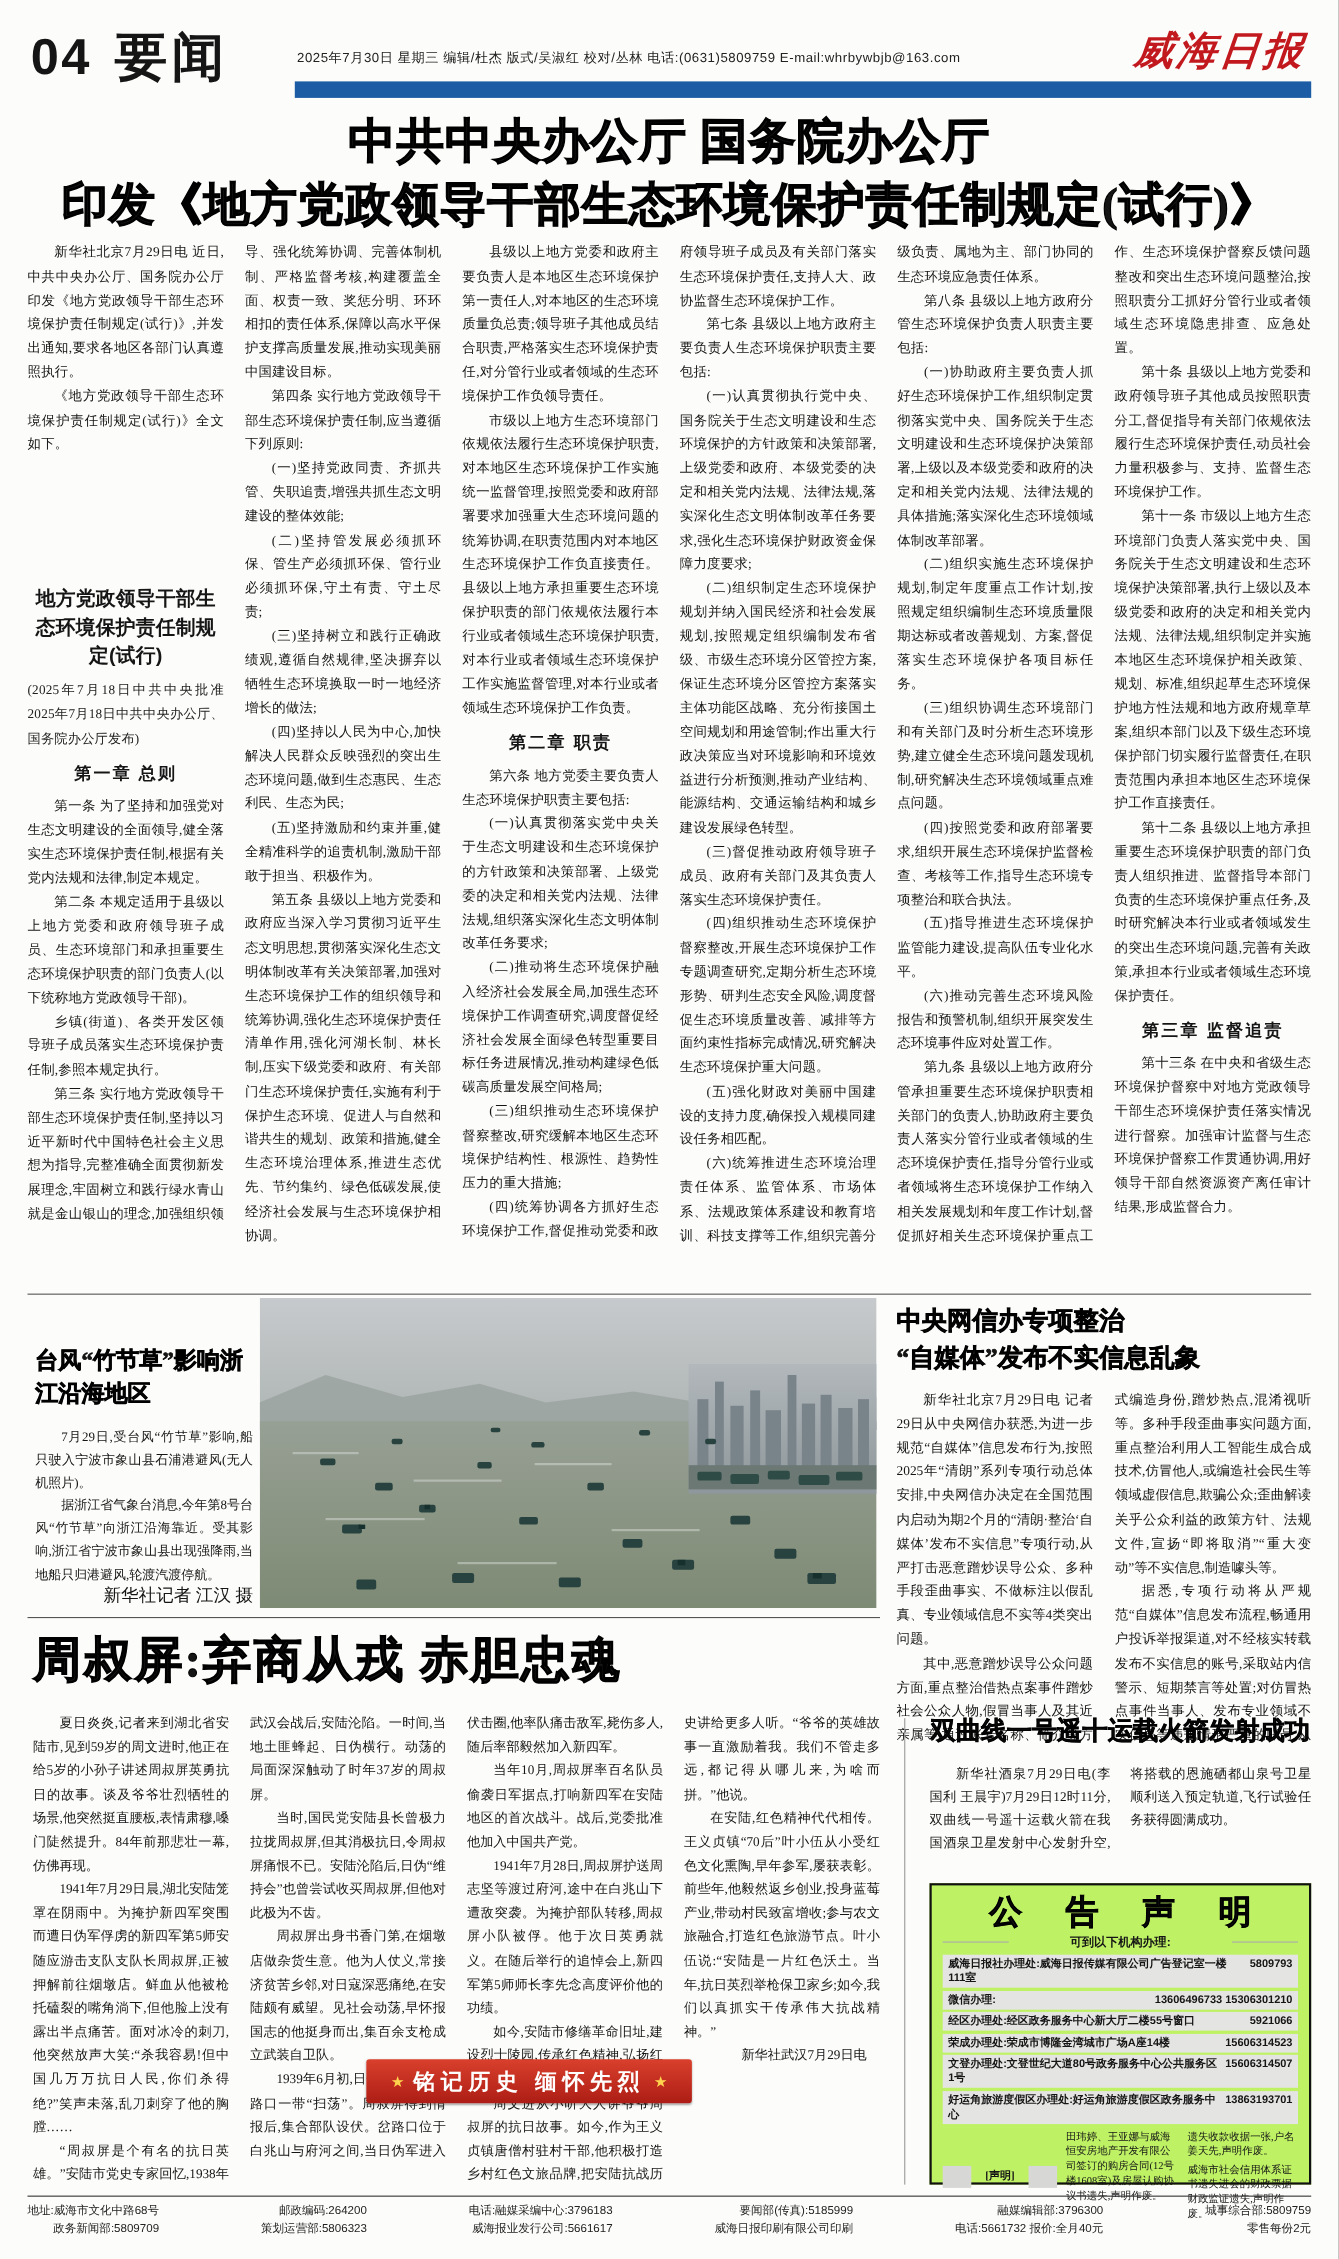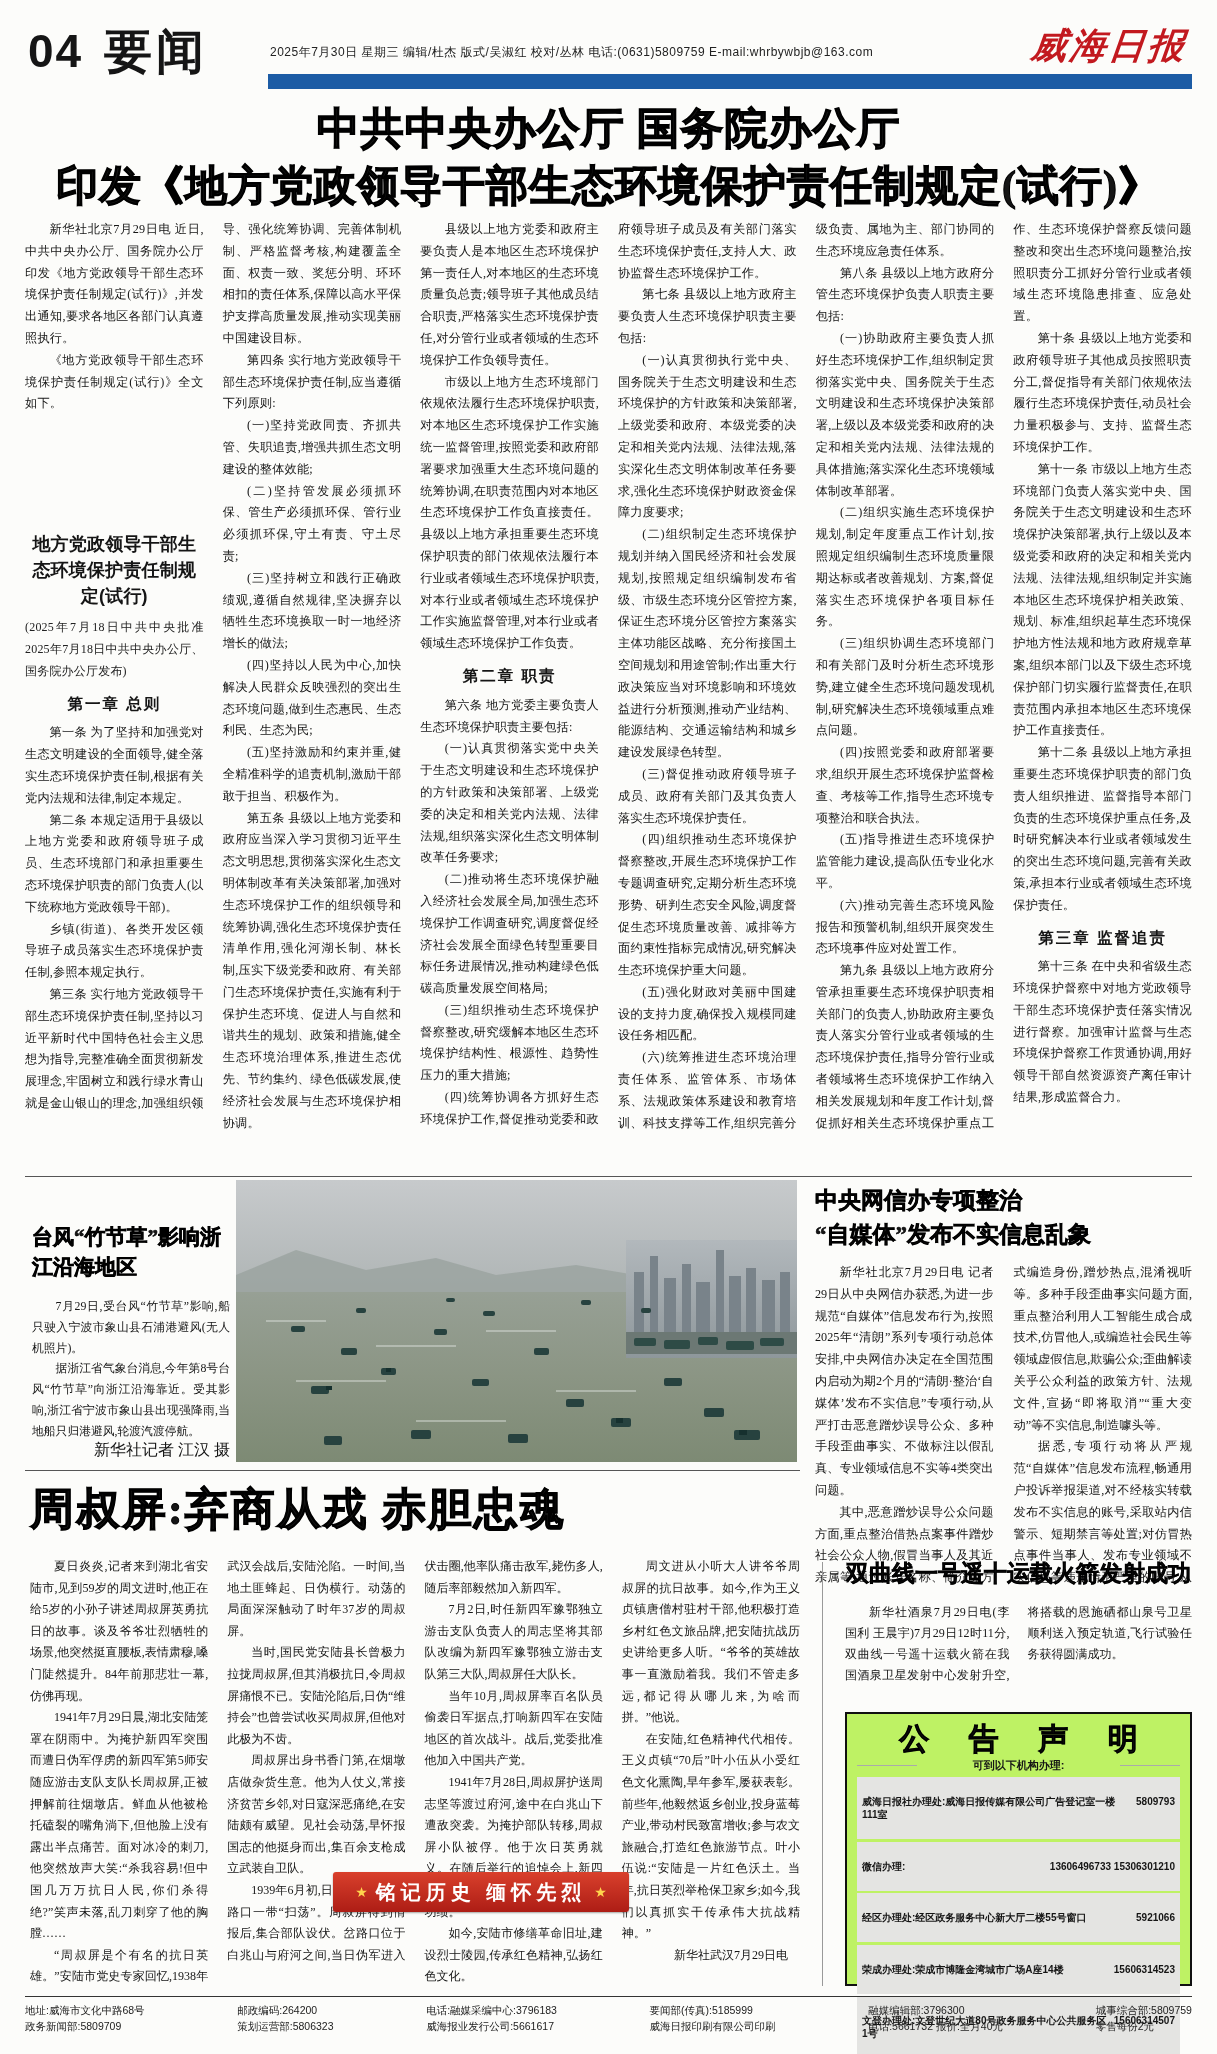--- a/index.html
+++ b/index.html
@@ -67,32 +67,32 @@
   .gg-box{position:absolute;left:845px;top:1712px;width:347px;height:274px;border:2.5px solid #111;
           box-sizing:border-box;padding:8px 10px 6px;background:#bef264;}
   .gg-title{text-align:center;font-size:30px;font-weight:900;letter-spacing:16px;text-indent:16px;
             -webkit-text-stroke:.6px #000;line-height:34px;}
   .gg-sub{text-align:center;font-size:11px;font-weight:bold;margin:2px 0 4px;
           font-family:"Liberation Sans","DejaVu Sans",sans-serif;
           background:linear-gradient(#aaa,#aaa) left center/60px 1px no-repeat,
                      linear-gradient(#aaa,#aaa) right center/60px 1px no-repeat;}
   .gg-rows{font-family:"Liberation Sans","DejaVu Sans",sans-serif;}
   .gg-row{display:flex;justify-content:space-between;background:#e4e4e2;margin:2.5px 0;
-          padding:18px 5px;font-size:10px;font-weight:bold;line-height:13px;}
+          padding:2px 5px;font-size:10px;font-weight:bold;line-height:13px;}
   .gg-phone{white-space:nowrap;margin-left:6px;}
   .gg-st{display:flex;margin-top:6px;font-size:9.5px;line-height:13.5px;}
   .gg-st-head{width:104px;display:flex;align-items:center;justify-content:space-between;margin-right:8px;}
   .gg-sq{width:26px;height:20px;background:#d7d7d5;}
   .gg-st-label{font-weight:bold;font-size:10px;}
   .gg-st-items{flex:1;column-count:2;column-gap:10px;}
   .gg-st-items p{margin:0 0 3px;text-indent:0;}
   
   .footer{position:absolute;left:25px;top:2002px;width:1167px;display:flex;justify-content:space-between;
           font-size:10.5px;line-height:16px;font-family:"Liberation Sans","DejaVu Sans",sans-serif;color:#222;}
-  .f-cell div{white-space:nowrap;}
+  .f-cell div{white-space:nowrap;text-align:right;}
 </style>
 </head>
 <body>
 
 <div class="page">
 
   <div class="hdr-pageno">04</div>
   <div class="hdr-section">要闻</div>
   <div class="hdr-meta">2025年7月30日  星期三    编辑/杜杰    版式/吴淑红    校对/丛林    电话:(0631)5809759    E-mail:whrbywbjb@163.com</div>
   <div class="hdr-logo">威海日报</div>
@@ -256,21 +256,20 @@
 
   <div class="zhou-h">周叔屏:弃商从戎  赤胆忠魂</div>
   <div class="flow zhou-flow">
 
   <p class="t-p">夏日炎炎,记者来到湖北省安陆市,见到59岁的周文进时,他正在给5岁的小孙子讲述周叔屏英勇抗日的故事。谈及爷爷壮烈牺牲的场景,他突然挺直腰板,表情肃穆,嗓门陡然提升。84年前那悲壮一幕,仿佛再现。</p>
       <p class="t-p">1941年7月29日晨,湖北安陆笼罩在阴雨中。为掩护新四军突围而遭日伪军俘虏的新四军第5师安随应游击支队支队长周叔屏,正被押解前往烟墩店。鲜血从他被枪托磕裂的嘴角淌下,但他脸上没有露出半点痛苦。面对冰冷的刺刀,他突然放声大笑:“杀我容易!但中国几万万抗日人民,你们杀得绝?”笑声未落,乱刀刺穿了他的胸膛……</p>
       <p class="t-p">“周叔屏是个有名的抗日英雄。”安陆市党史专家回忆,1938年武汉会战后,安陆沦陷。一时间,当地土匪蜂起、日伪横行。动荡的局面深深触动了时年37岁的周叔屏。</p>
       <p class="t-p">当时,国民党安陆县长曾极力拉拢周叔屏,但其消极抗日,令周叔屏痛恨不已。安陆沦陷后,日伪“维持会”也曾尝试收买周叔屏,但他对此极为不齿。</p>
       <p class="t-p">周叔屏出身书香门第,在烟墩店做杂货生意。他为人仗义,常接济贫苦乡邻,对日寇深恶痛绝,在安陆颇有威望。见社会动荡,早怀报国志的他挺身而出,集百余支枪成立武装自卫队。</p>
       <p class="t-p">1939年6月初,日伪军到安陆岔路口一带“扫荡”。周叔屏得到情报后,集合部队设伏。岔路口位于白兆山与府河之间,当日伪军进入伏击圈,他率队痛击敌军,毙伤多人,随后率部毅然加入新四军。</p>
-      <p class="t-p">7月2日,时任新四军豫鄂独立游击支队负责人的周志坚将其部队改编为新四军豫鄂独立游击支队第三大队,周叔屏任大队长。</p>
       <p class="t-p">当年10月,周叔屏率百名队员偷袭日军据点,打响新四军在安陆地区的首次战斗。战后,党委批准他加入中国共产党。</p>
       <p class="t-p">1941年7月28日,周叔屏护送周志坚等渡过府河,途中在白兆山下遭敌突袭。为掩护部队转移,周叔屏小队被俘。他于次日英勇就义。在随后举行的追悼会上,新四军第5师师长李先念高度评价他的功绩。</p>
       <p class="t-p">如今,安陆市修缮革命旧址,建设烈士陵园,传承红色精神,弘扬红色文化。</p>
       <p class="t-p">周文进从小听大人讲爷爷周叔屏的抗日故事。如今,作为王义贞镇唐僧村驻村干部,他积极打造乡村红色文旅品牌,把安陆抗战历史讲给更多人听。“爷爷的英雄故事一直激励着我。我们不管走多远,都记得从哪儿来,为啥而拼。”他说。</p>
       <p class="t-p">在安陆,红色精神代代相传。王义贞镇“70后”叶小伍从小受红色文化熏陶,早年参军,屡获表彰。前些年,他毅然返乡创业,投身蓝莓产业,带动村民致富增收;参与农文旅融合,打造红色旅游节点。叶小伍说:“安陆是一片红色沃土。当年,抗日英烈举枪保卫家乡;如今,我们以真抓实干传承伟大抗战精神。”</p>
       <p class="t-end">新华社武汉7月29日电</p>
     </div>
   <div class="banner">
     <span class="star">★</span>
     <span>铭记历史  缅怀先烈</span>

